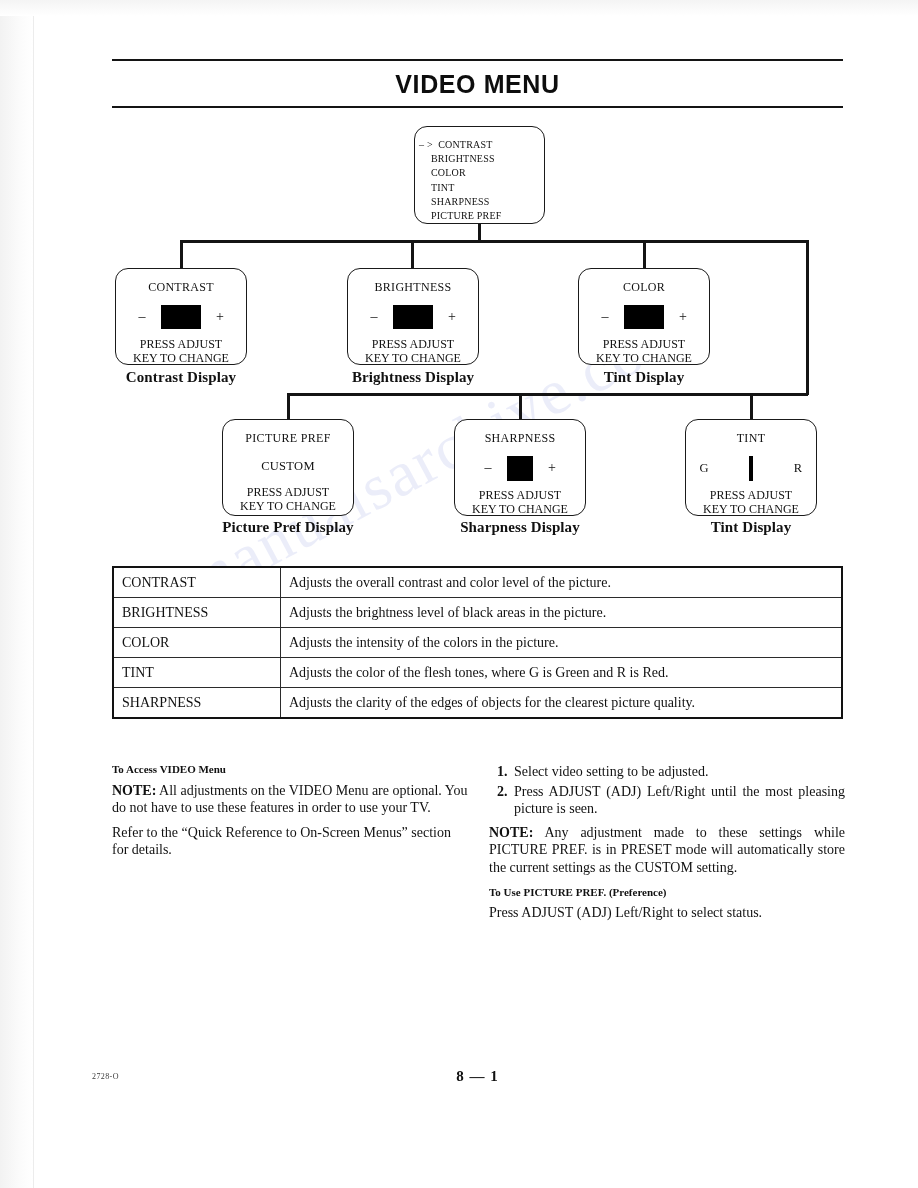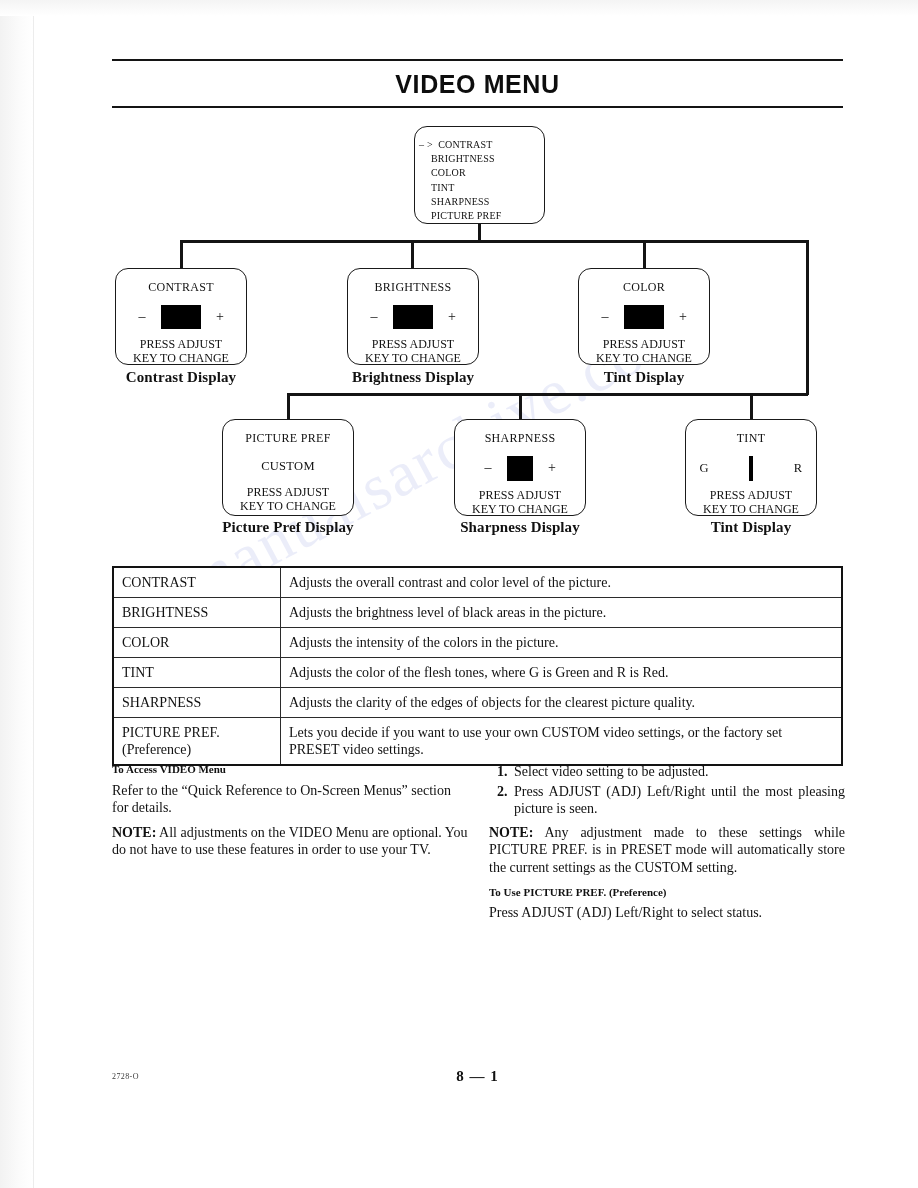--- a/index.html
+++ b/index.html
@@ -196,21 +196,21 @@
   ol.steps li {
     margin-bottom: 2px;
     text-align: justify;
     padding-left: 3px;
   }
   ol.steps li::marker { font-weight: bold; }
 
   
   .footer-code {
     position: absolute;
-    left: 112px; top: 1072px;
+    left: 92px; top: 1072px;
     font-size: 8px;
     letter-spacing: 0.4px;
     color: #3a3a3a;
   }
   .footer-page {
     position: absolute;
     left: 112px; top: 1068px;
     width: 731px;
     text-align: center;
     font-weight: bold;
@@ -360,32 +360,27 @@
       <td>Adjusts the intensity of the colors in the picture.</td>
     </tr>
     <tr>
       <td class="term">TINT</td>
       <td>Adjusts the color of the flesh tones, where G is Green and R is Red.</td>
     </tr>
     <tr>
       <td class="term">SHARPNESS</td>
       <td>Adjusts the clarity of the edges of objects for the clearest picture quality.</td>
     </tr>
-    <tr>
-      <td class="term">PICTURE PREF.
-(Preference)</td>
-      <td>Lets you decide if you want to use your own CUSTOM video settings, or the factory set PRESET video settings.</td>
-    </tr>
   </tbody>
 </table>
 
 <div class="col col-left">
   <div class="head">To Access VIDEO Menu</div>
+  <p class="para"><span class="b">NOTE:</span><span> All adjustments on the VIDEO Menu are optional. You do not have to use these features in order to use your TV.</span></p>
   <p class="para">Refer to the “Quick Reference to On-Screen Menus” section for details.</p>
-  <p class="para"><span class="b">NOTE:</span><span> All adjustments on the VIDEO Menu are optional. You do not have to use these features in order to use your TV.</span></p>
 </div>
 
 <div class="col col-right">
   <ol class="steps">
     <li>Select video setting to be adjusted.</li>
     <li>Press ADJUST (ADJ) Left/Right until the most pleasing picture is seen.</li>
   </ol>
   <p class="para justify"><span class="b">NOTE:</span><span> Any adjustment made to these settings while PICTURE PREF. is in PRESET mode will automatically store the current settings as the CUSTOM setting.</span></p>
   <div class="head"><span>To Use PICTURE PREF. </span><span>(Preference)</span></div>
   <p class="para">Press ADJUST (ADJ) Left/Right to select status.</p>

